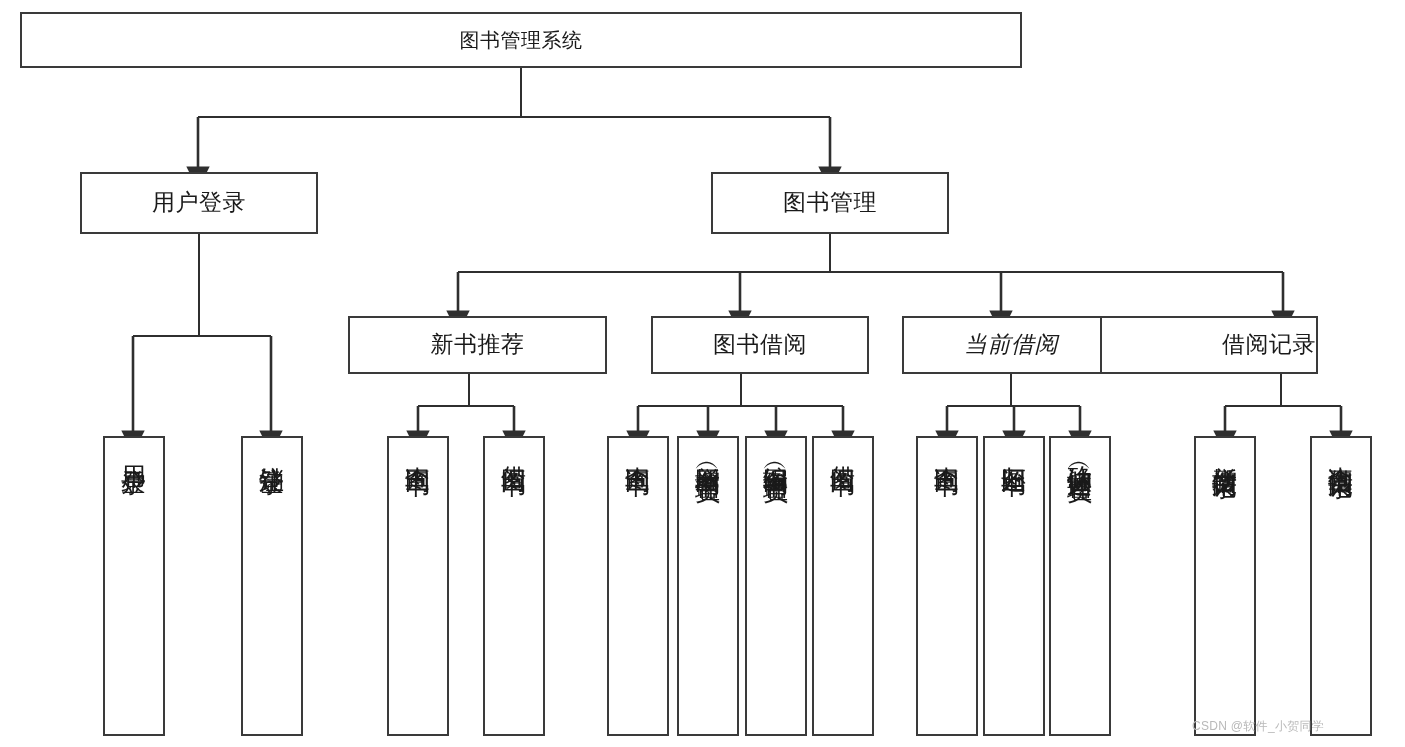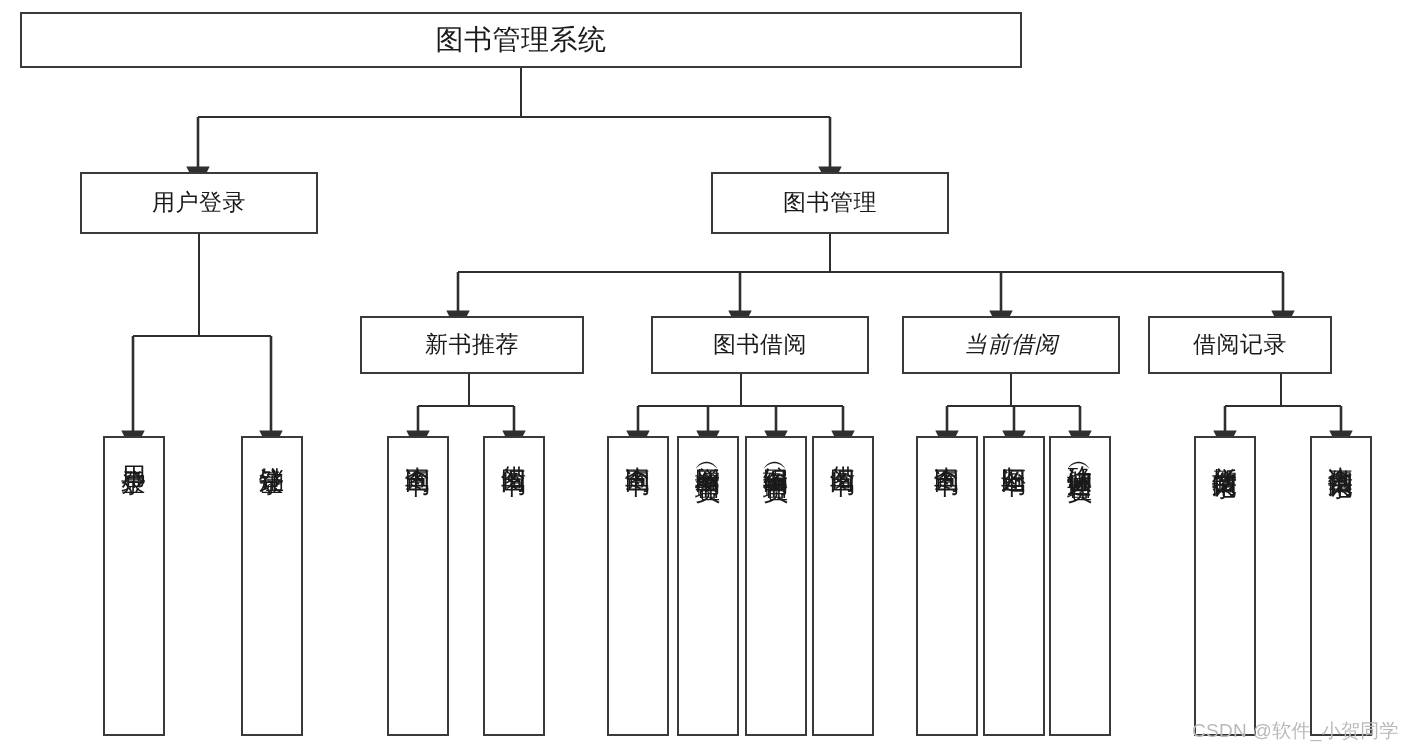--- a/index.html
+++ b/index.html
@@ -53,26 +53,26 @@
     align-items: flex-start;
     padding-top: 8px;
   }
   .node.vertical .label {
     writing-mode: vertical-rl;
     text-orientation: upright;
     font-size: 25px;
     letter-spacing: 2px;
   }
   .node.root .label {
-    font-size: 28px;
+    font-size: 20px;
   }
   .watermark {
     position: absolute;
     color: #b9b9b9;
-    font-size: 19px;
+    font-size: 12px;
     font-family: "Liberation Sans", "DejaVu Sans", sans-serif;
     white-space: pre;
     letter-spacing: 0.3px;
   }
 </style>
 </head>
 <body>
 
 <div id="diagram-root">
   <svg class="edges" viewBox="0 0 1405 747" preserveAspectRatio="none" aria-hidden="true">
@@ -121,30 +121,30 @@
   <div id="node-layer">
       <div class="node horizontal root" style="left: 20px; top: 12px; width: 1002px; height: 56px;">
         <span class="label">图书管理系统</span>
       </div>
       <div class="node horizontal" style="left: 80px; top: 172px; width: 238px; height: 62px;">
         <span class="label">用户登录</span>
       </div>
       <div class="node horizontal" style="left: 711px; top: 172px; width: 238px; height: 62px;">
         <span class="label">图书管理</span>
       </div>
-      <div class="node horizontal" style="left: 360px; top: 316px; width: 224px; height: 58px;">
+      <div class="node horizontal" style="left: 348px; top: 316px; width: 259px; height: 58px;">
         <span class="label">新书推荐</span>
       </div>
       <div class="node horizontal" style="left: 632px; top: 316px; width: 218px; height: 58px; margin-left: 19px;">
         <span class="label">图书借阅</span>
       </div>
       <div class="node horizontal" style="left: 902px; top: 316px; width: 218px; height: 58px; font-style: italic;">
         <span class="label">当前借阅</span>
       </div>
-      <div class="node horizontal" style="left: 1148px; top: 316px; width: 184px; height: 58px;">
+      <div class="node horizontal" style="left: 1100px; top: 316px; width: 218px; height: 58px; justify-content: flex-end;">
         <span class="label">借阅记录</span>
       </div>
       <div class="node vertical" style="left: 103px; top: 436px; width: 62px; height: 300px;">
         <span class="label">用户登录</span>
       </div>
       <div class="node vertical" style="left: 241px; top: 436px; width: 62px; height: 300px;">
         <span class="label">注销登录</span>
       </div>
       <div class="node vertical" style="left: 387px; top: 436px; width: 62px; height: 300px;">
         <span class="label">查询图书</span>

